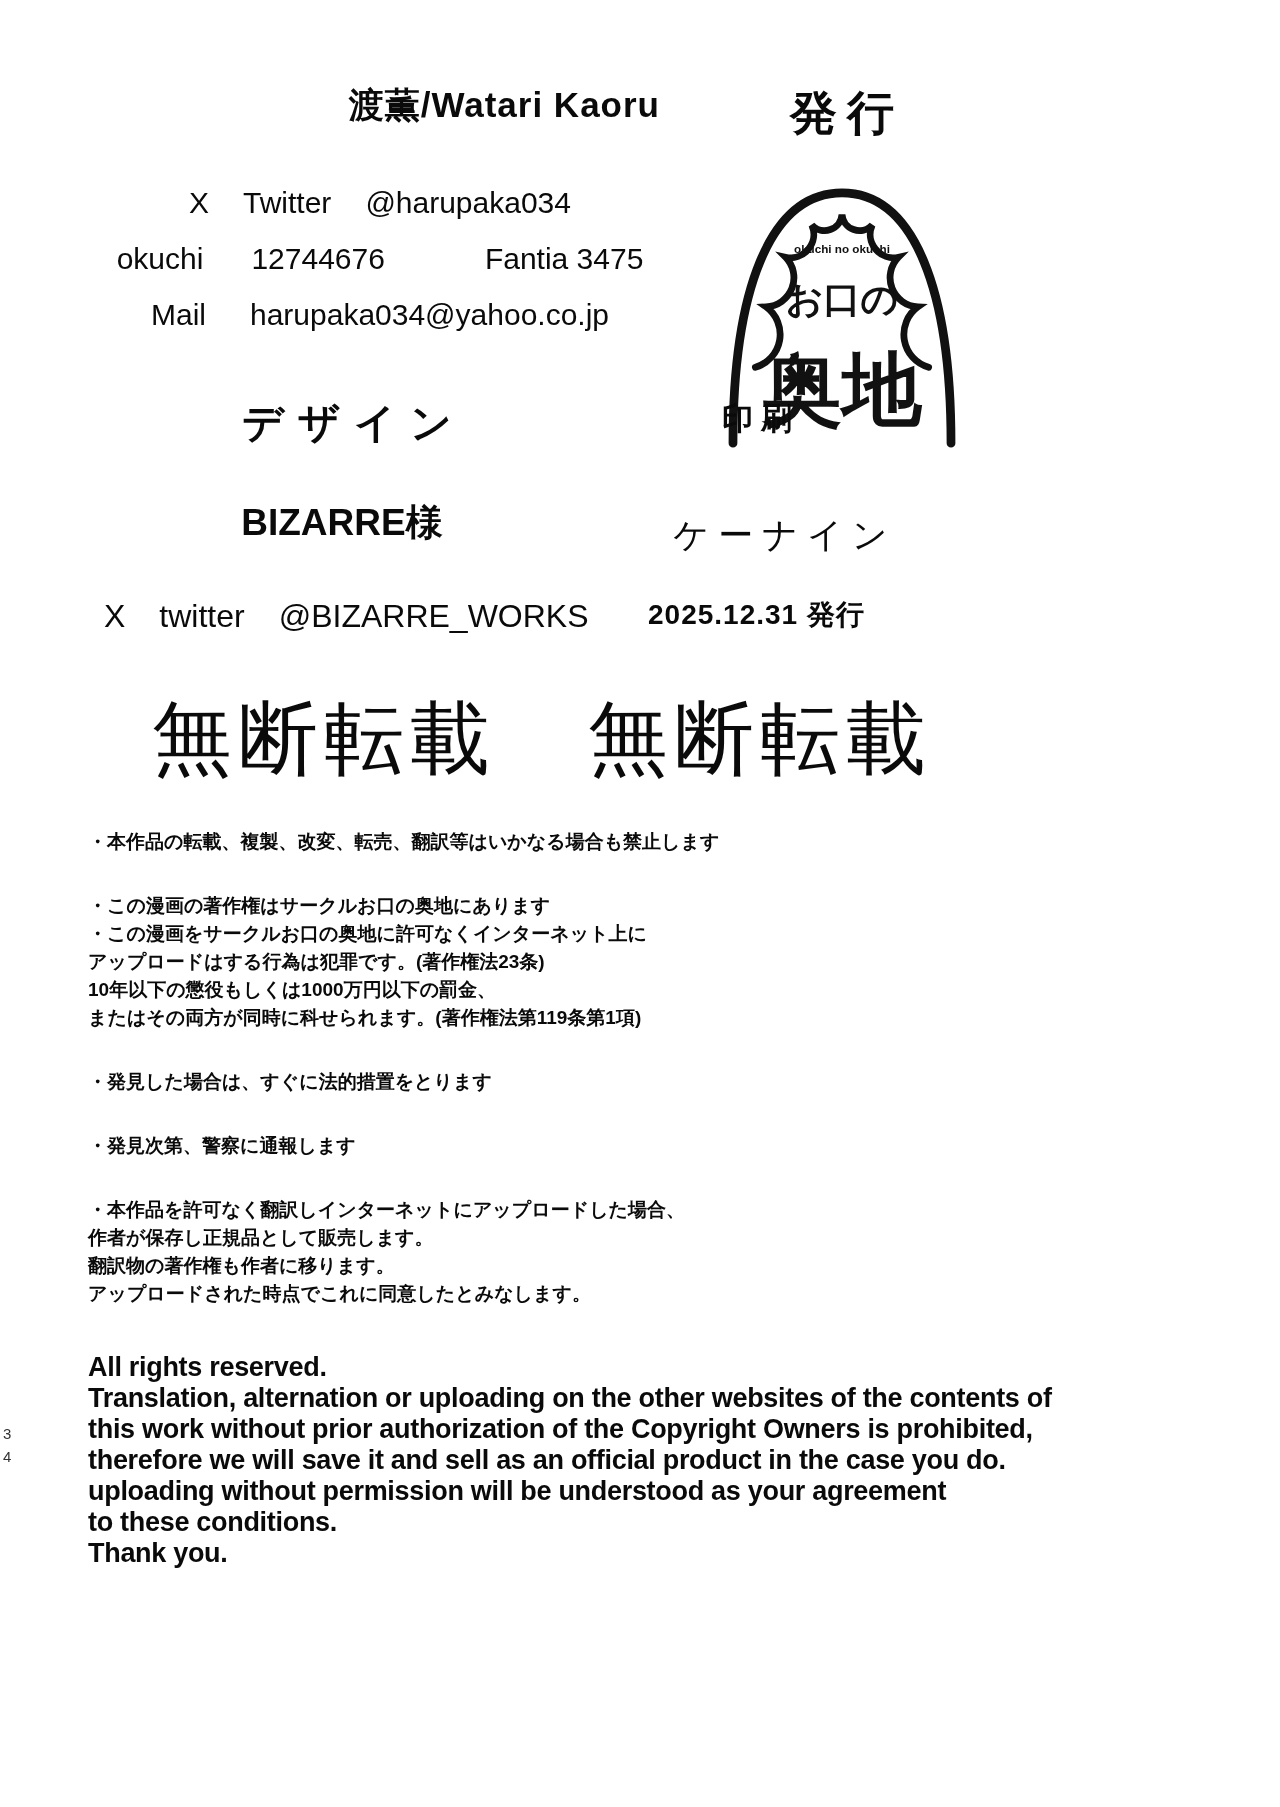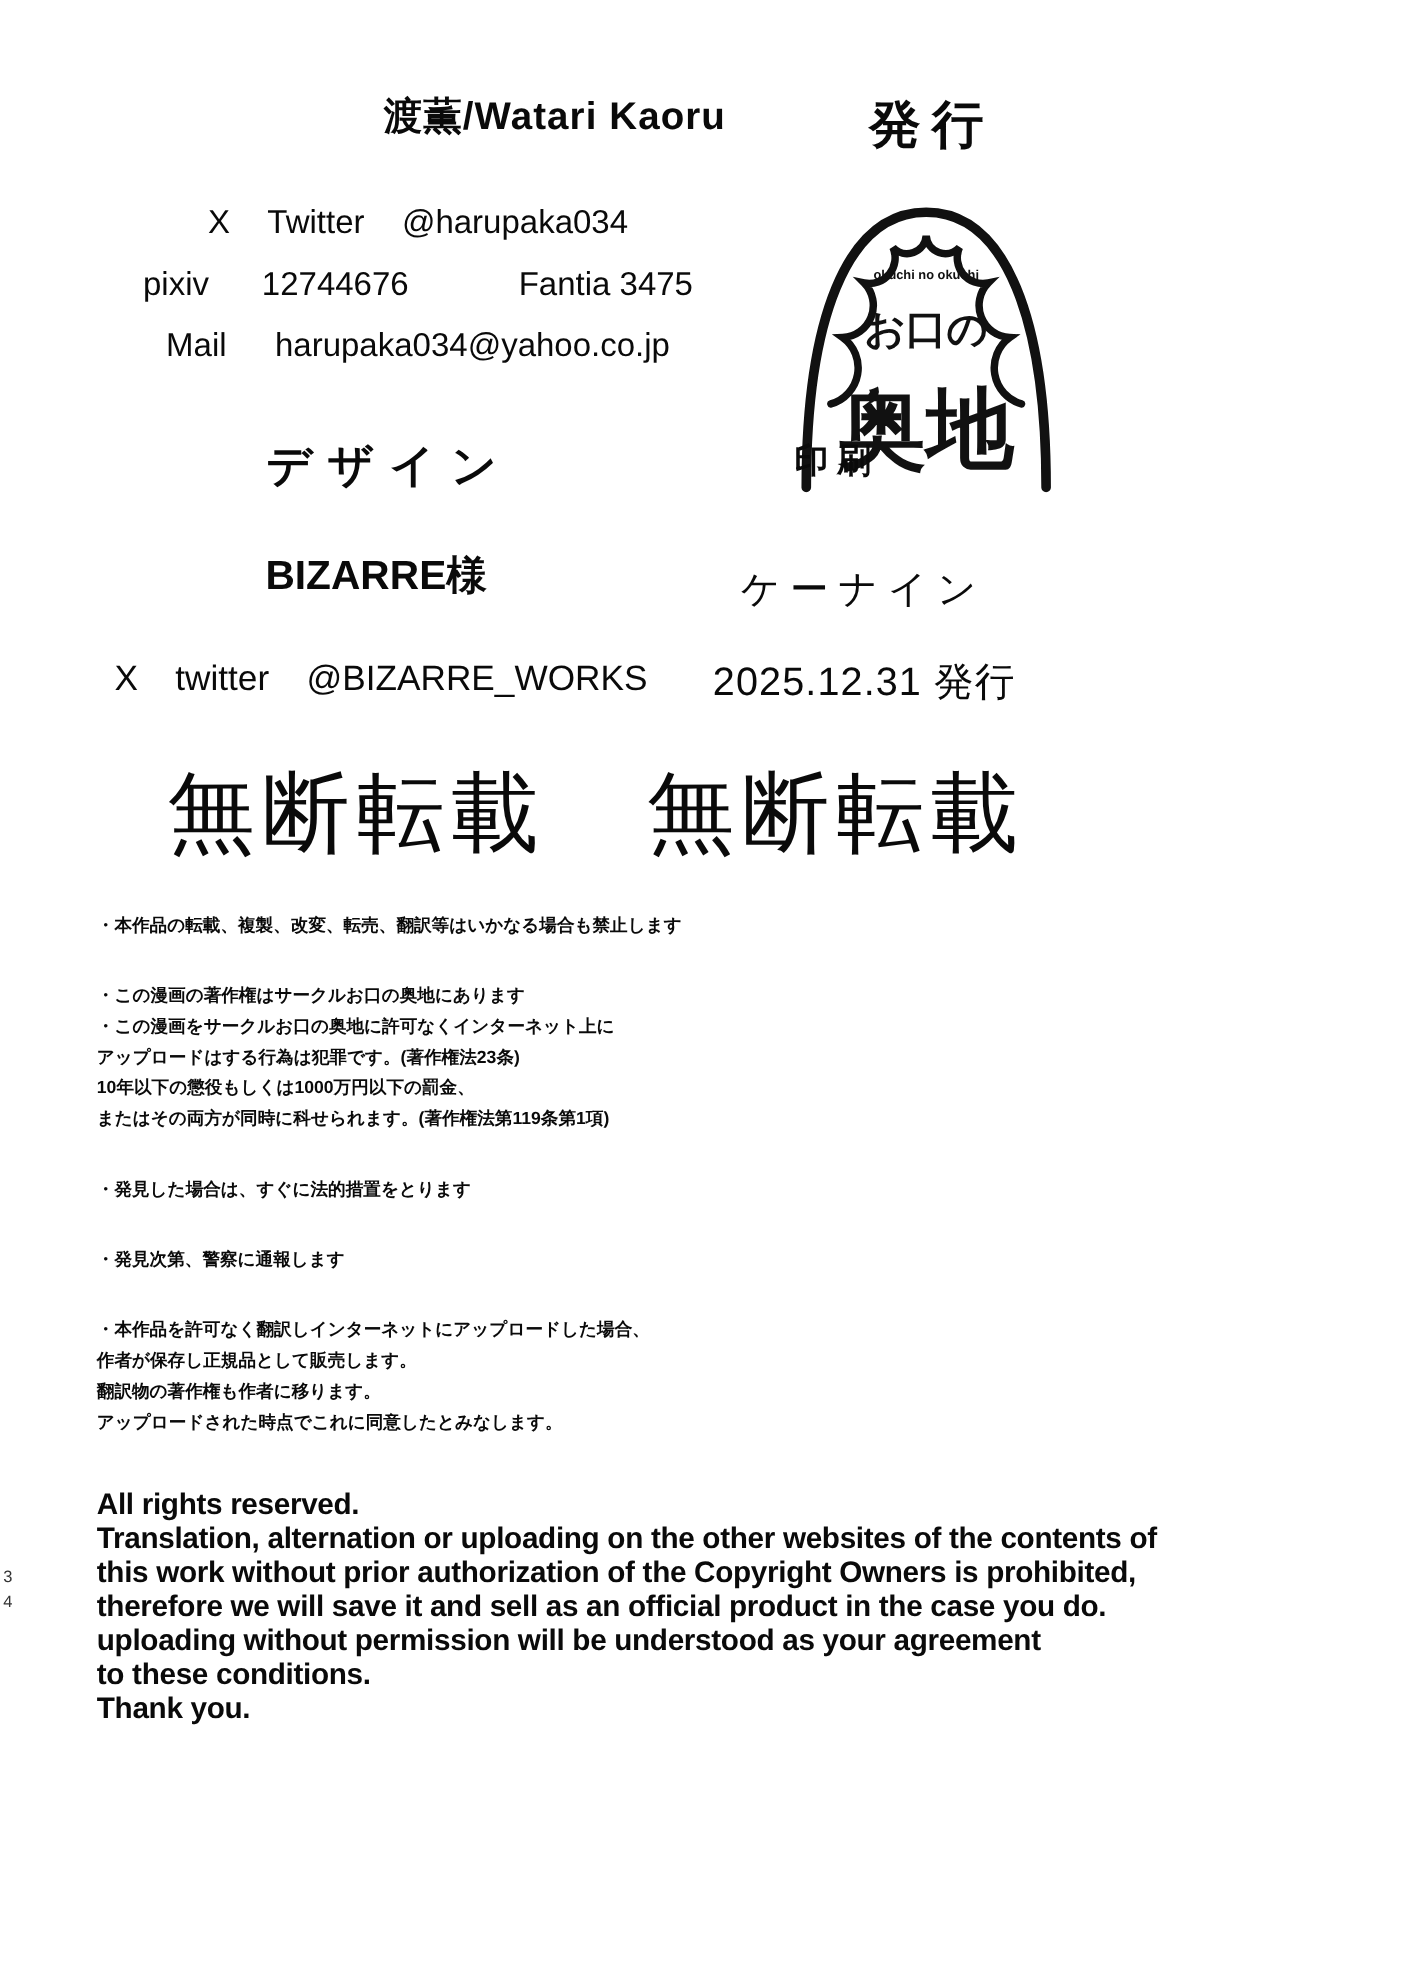--- a/index.html
+++ b/index.html
@@ -25,31 +25,31 @@
   
   .publisher-heading { top:82px; left:790px; font-size:47px; font-weight:600; letter-spacing:10px; }
   .circle-logo { top:156px; left:706px; }
 
   
   .design-heading { top:396px; left:242px; font-size:41px; font-weight:600; letter-spacing:14px; }
   .print-heading  { top:398px; left:722px; font-size:31px; font-weight:600; letter-spacing:8px; }
   .design-name    { top:498px; left:142px; width:400px; text-align:center; font-size:37px; font-weight:600; }
   .print-name     { top:512px; left:600px; width:370px; text-align:center; font-size:35px; font-weight:500; letter-spacing:9px; }
   .design-twitter { top:598px; left:104px; display:flex; gap:34px; align-items:baseline; font-size:32px; font-weight:500; }
-  .issue-date     { top:596px; left:648px; font-size:36px; font-weight:400; letter-spacing:1px; }
+  .issue-date     { top:596px; left:648px; font-size:28px; font-weight:700; letter-spacing:1px; }
 
   
   .headline {
     top:686px; left:152px; width:980px; display:flex; gap:92px;
     font-family:"Liberation Serif","DejaVu Serif",serif;
     font-size:80px; font-weight:500; letter-spacing:6px; white-space:nowrap;
   }
 
   
-  .jp-notice { top:828px; left:88px; width:1120px; font-size:16px; font-weight:700; line-height:28px; }
+  .jp-notice { top:828px; left:88px; width:1120px; font-size:19px; font-weight:700; line-height:28px; }
   .jp-notice p { margin:0 0 36px 0; }
   .jp-notice p:last-child { margin-bottom:16px; }
   .jp-notice .line { display:block; }
 
   
   .en-notice { top:1352px; left:88px; width:1150px; font-size:27px; font-weight:700; line-height:31px; letter-spacing:-0.3px; }
   .en-notice .line { display:block; }
 
   
   .page-number { top:1422px; left:3px; display:flex; flex-direction:column; font-size:15px; line-height:23px; color:#333; }
@@ -66,21 +66,21 @@
 
   <div class="abs author-name">渡薫/Watari Kaoru</div>
 
   <div class="abs sns-row sns-row-1">
     <span>X</span>
     <span>Twitter</span>
     <span>@harupaka034</span>
   </div>
 
   <div class="abs sns-row sns-row-2">
-    <span>pixiv</span>
+    <span>okuchi</span>
     <span>12744676</span>
     <span class="fantia-span">Fantia 3475</span>
   </div>
 
   <div class="abs sns-row sns-row-3">
     <span>Mail</span>
     <span>harupaka034@yahoo.co.jp</span>
   </div>
 
   <div class="abs publisher-heading">発行</div>

